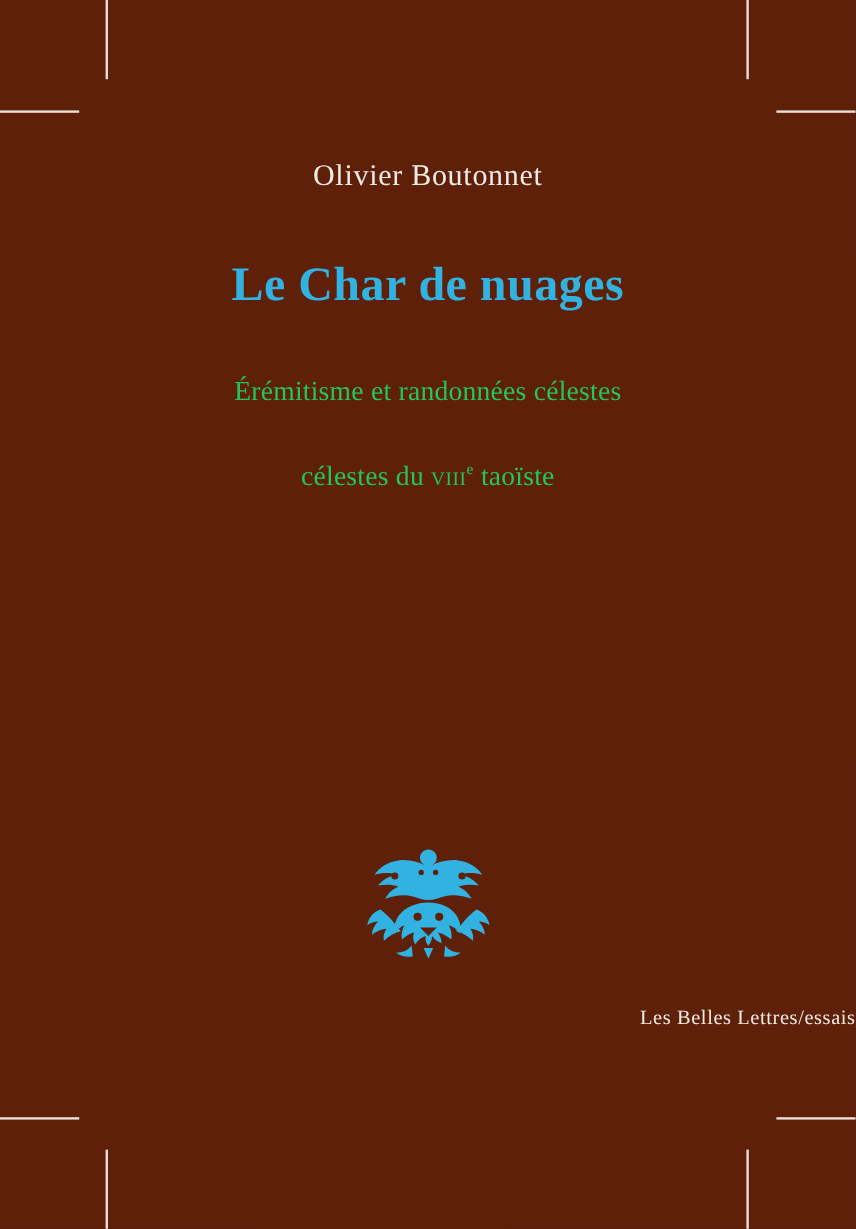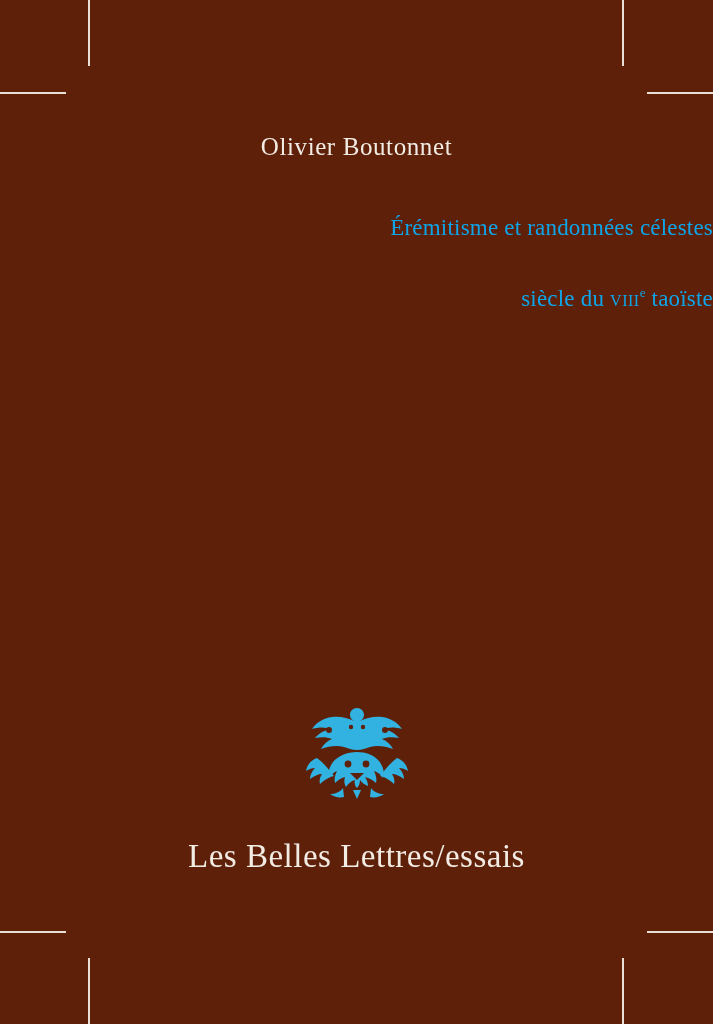--- a/index.html
+++ b/index.html
@@ -59,26 +59,25 @@
 
   .title {
     color: #31b2e0;
     font-size: 40px;
     letter-spacing: 0.4px;
     margin: 52px 0 0 0;
     line-height: 1.15;
   }
 
   .subtitle {
-    color: #0ea5e9;
+    color: #22c55e;
     font-size: 23px;
     line-height: 1.55;
     margin: 48px 0 0 0;
     letter-spacing: 0.2px;
-    text-align: right;
   }
   .subtitle .sc {
     font-variant: small-caps;
     font-size: 23px;
     letter-spacing: 0.5px;
   }
   .subtitle sup {
     font-size: 13px;
     vertical-align: super;
     line-height: 0;
@@ -92,23 +91,23 @@
     top: 700px;
     text-align: center;
   }
   .logo-wrap svg { display: inline-block; }
 
   .publisher {
     position: absolute;
     left: 0;
     right: 0;
     top: 838px;
-    text-align: center;
+    text-align: right;
     color: #f2ece4;
-    font-size: 33px;
+    font-size: 17px;
     letter-spacing: 0.5px;
   }
 </style>
 </head>
 <body>
 
 <div class="cover">
 
   <div class="rule v v-tl"></div>
   <div class="rule v v-tr"></div>
@@ -116,25 +115,26 @@
   <div class="rule v v-br"></div>
 
   <div class="rule h h-tl"></div>
   <div class="rule h h-tr"></div>
   <div class="rule h h-bl"></div>
   <div class="rule h h-br"></div>
 
   <div class="text-block">
     <p class="author">Olivier Boutonnet</p>
 
+    <h1 class="title">Le Char de nuages</h1>
 
     <p class="subtitle">
       <span>Érémitisme et randonnées célestes</span><br>
       <br>
-      <span>siècle du </span><span class="sc">viii</span><sup>e</sup><span> taoïste</span>
+      <span>célestes du </span><span class="sc">viii</span><sup>e</sup><span> taoïste</span>
     </p>
   </div>
 
   <div class="logo-wrap">
     <svg width="140" height="110" viewBox="0 0 140 110">
       <g fill="#31b2e0">
 
         <path d="M70 8 c-4 0 -7 3 -7 7 c0 3 2 5 4 6 c-6 -3 -14 -5 -22 -4 c-9 1 -16 6 -20 12 c7 -2 13 -2 19 0 c-6 1 -12 4 -16 9 c6 -1 12 -1 17 1 c-5 2 -9 6 -11 10 c8 -3 16 -4 23 -2 c4 1 8 3 13 3 c5 0 9 -2 13 -3 c7 -2 15 -1 23 2 c-2 -4 -6 -8 -11 -10 c5 -2 11 -2 17 -1 c-4 -5 -10 -8 -16 -9 c6 -2 12 -2 19 0 c-4 -6 -11 -11 -20 -12 c-8 -1 -16 1 -22 4 c2 -1 4 -3 4 -6 c0 -4 -3 -7 -7 -7 z"></path>
 
         <circle cx="42" cy="30" r="3" fill="#5e2009"></circle>

